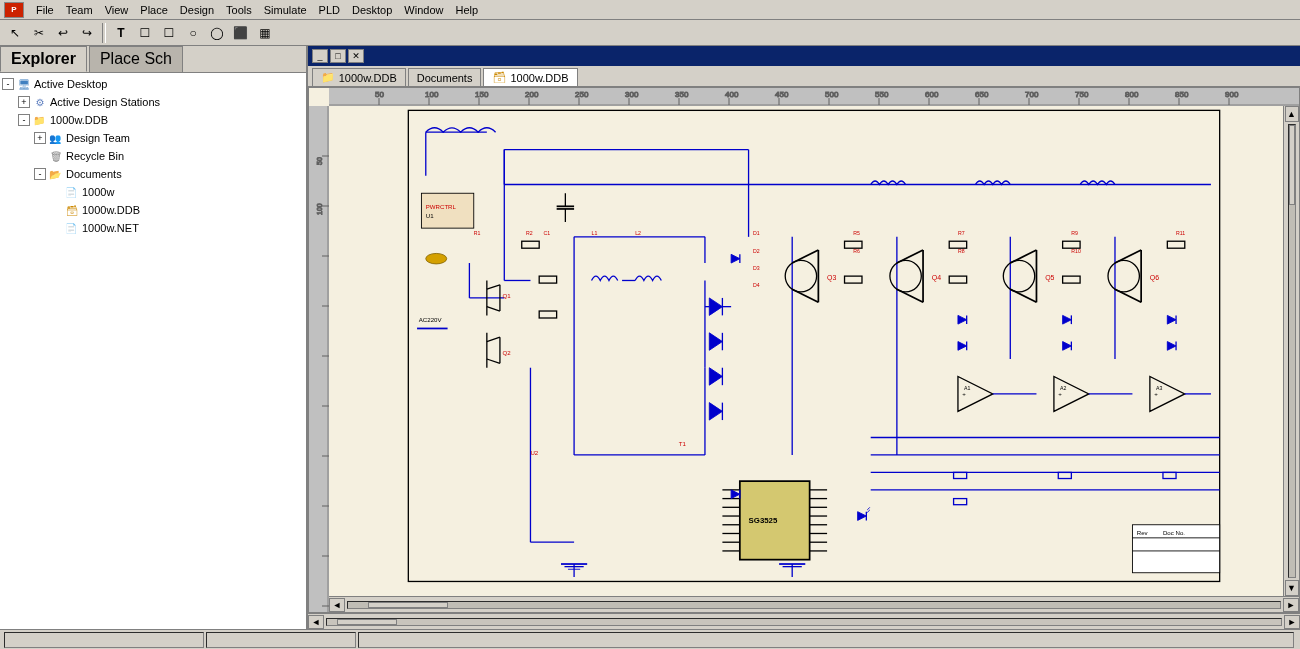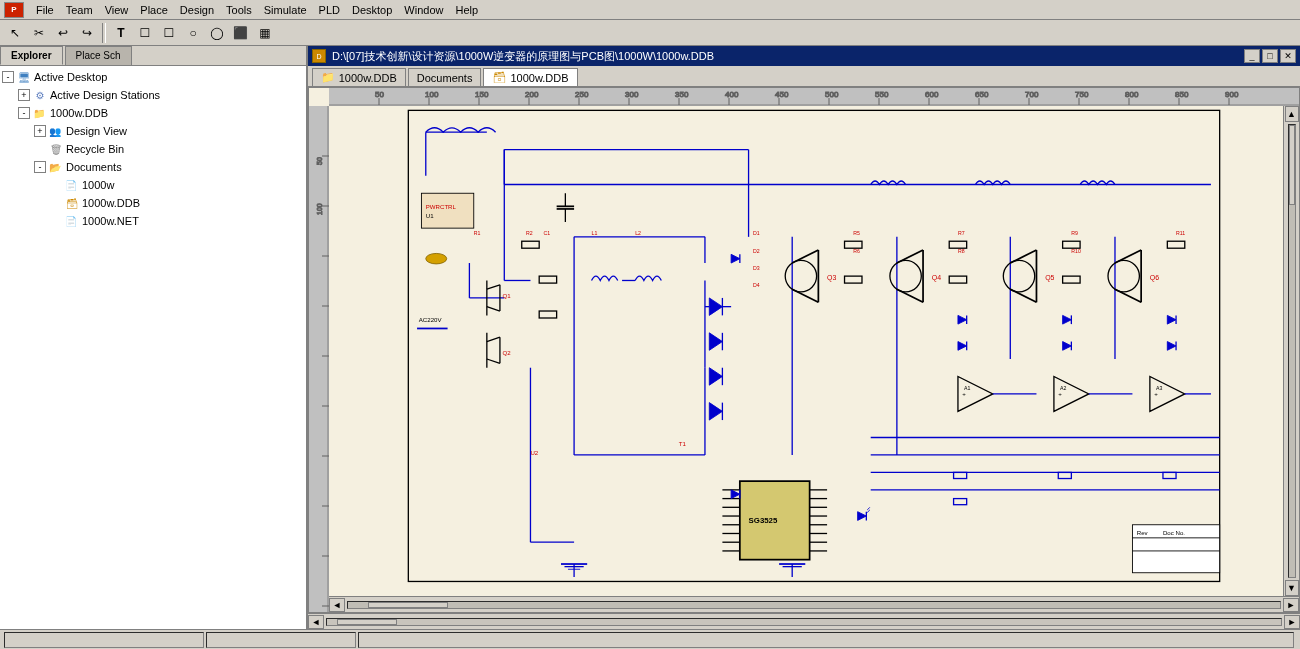--- a/index.html
+++ b/index.html
@@ -14,21 +14,21 @@
     .toolbar { height: 26px; background: #d4d0c8; display: flex; align-items: center; padding: 2px 4px; border-bottom: 1px solid #808080; gap: 2px; }
     .tool-btn { width: 22px; height: 22px; background: #d4d0c8; border: 1px solid #d4d0c8; display: flex; align-items: center; justify-content: center; cursor: pointer; font-size: 12px; }
     .tool-sep { width: 4px; height: 20px; border-left: 1px solid #808080; border-right: 1px solid #fff; margin: 0 2px; }
 
     
     .main-layout { display: flex; height: calc(649px - 46px - 20px); }
 
     
     .left-panel { width: 308px; background: #d4d0c8; border-right: 2px solid #808080; display: flex; flex-direction: column; }
     .panel-tabs { display: flex; background: #d4d0c8; border-bottom: 1px solid #808080; }
-    .panel-tab { padding: 3px 10px; border: 1px solid #808080; border-bottom: none; background: #d4d0c8; cursor: pointer; font-size: 10px; margin-right: 2px; }
+    .panel-tab { padding: 3px 10px; border: 1px solid #808080; border-bottom: none; background: #d4d0c8; cursor: pointer; font-size: 16px; margin-right: 2px; }
     .panel-tab.active { background: #d4d0c8; border-bottom: 1px solid #d4d0c8; font-weight: bold; z-index: 1; }
     .panel-tab:not(.active) { background: #b8b4ac; }
 
     .tree-panel { flex: 1; background: white; overflow: auto; padding: 2px; }
     .tree-item { display: flex; align-items: center; padding: 1px 0; cursor: pointer; white-space: nowrap; }
     .tree-indent { display: inline-block; }
     .tree-icon { width: 16px; height: 16px; display: inline-flex; align-items: center; justify-content: center; margin-right: 2px; font-size: 10px; flex-shrink: 0; }
     .tree-label { font-size: 11px; }
     .expand-btn { width: 12px; height: 12px; border: 1px solid #808080; background: white; display: inline-flex; align-items: center; justify-content: center; font-size: 9px; margin-right: 2px; cursor: pointer; flex-shrink: 0; }
 
@@ -123,21 +123,21 @@
         <span class="tree-indent" style="width:16px;"></span>
         <span class="expand-btn">-</span>
         <span class="tree-icon icon-folder-yellow">📁</span>
         <span class="tree-label">1000w.DDB</span>
       </div>
 
       <div class="tree-item">
         <span class="tree-indent" style="width:32px;"></span>
         <span class="expand-btn">+</span>
         <span class="tree-icon icon-team">👥</span>
-        <span class="tree-label">Design View</span>
+        <span class="tree-label">Design Team</span>
       </div>
 
       <div class="tree-item">
         <span class="tree-indent" style="width:32px;"></span>
         <span class="tree-icon" style="width:12px;"></span>
         <span class="tree-icon icon-recycle">🗑</span>
         <span class="tree-label">Recycle Bin</span>
       </div>
 
       <div class="tree-item">
@@ -167,24 +167,20 @@
         <span class="tree-icon icon-net" style="color:#4080c0;">📄</span>
         <span class="tree-label">1000w.NET</span>
       </div>
 
     </div>
   </div>
 
   <div class="right-panel">
 
     <div class="doc-titlebar">
-      <div class="doc-title-text">
-        <span style="width:14px;height:14px;background:#cc8800;border:1px solid #886600;display:inline-flex;align-items:center;justify-content:center;font-size:7px;color:white;margin-right:2px;">D</span>
-        <span>D:\[07]技术创新\设计资源\1000W逆变器的原理图与PCB图\1000W\1000w.DDB</span>
-      </div>
       <div class="doc-win-btns">
         <div class="doc-win-btn">_</div>
         <div class="doc-win-btn">□</div>
         <div class="doc-win-btn">✕</div>
       </div>
     </div>
 
     <div class="doc-tabs">
       <div class="doc-tab">
         <span style="color:#d4a800;">📁</span>

